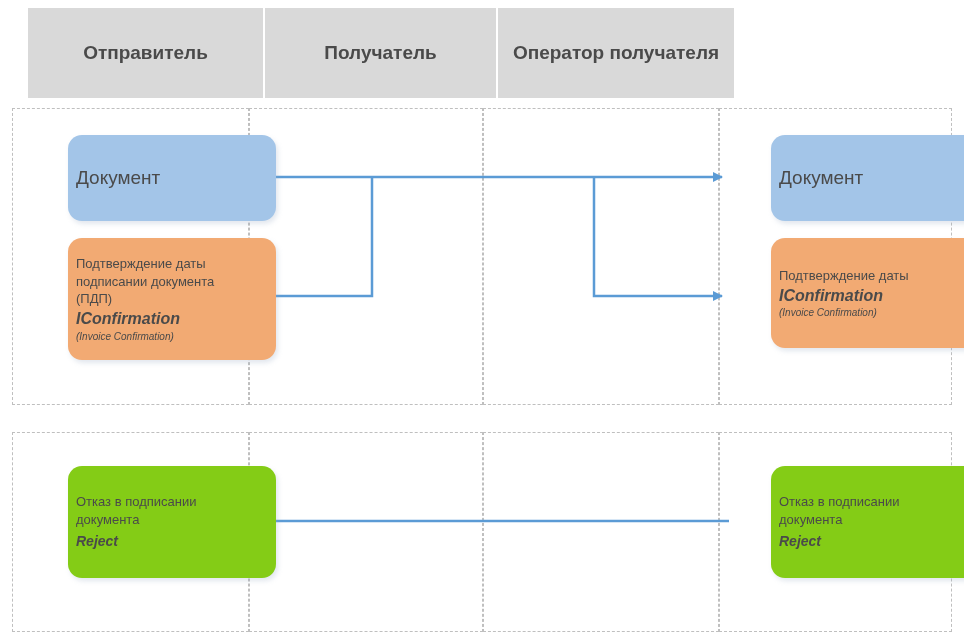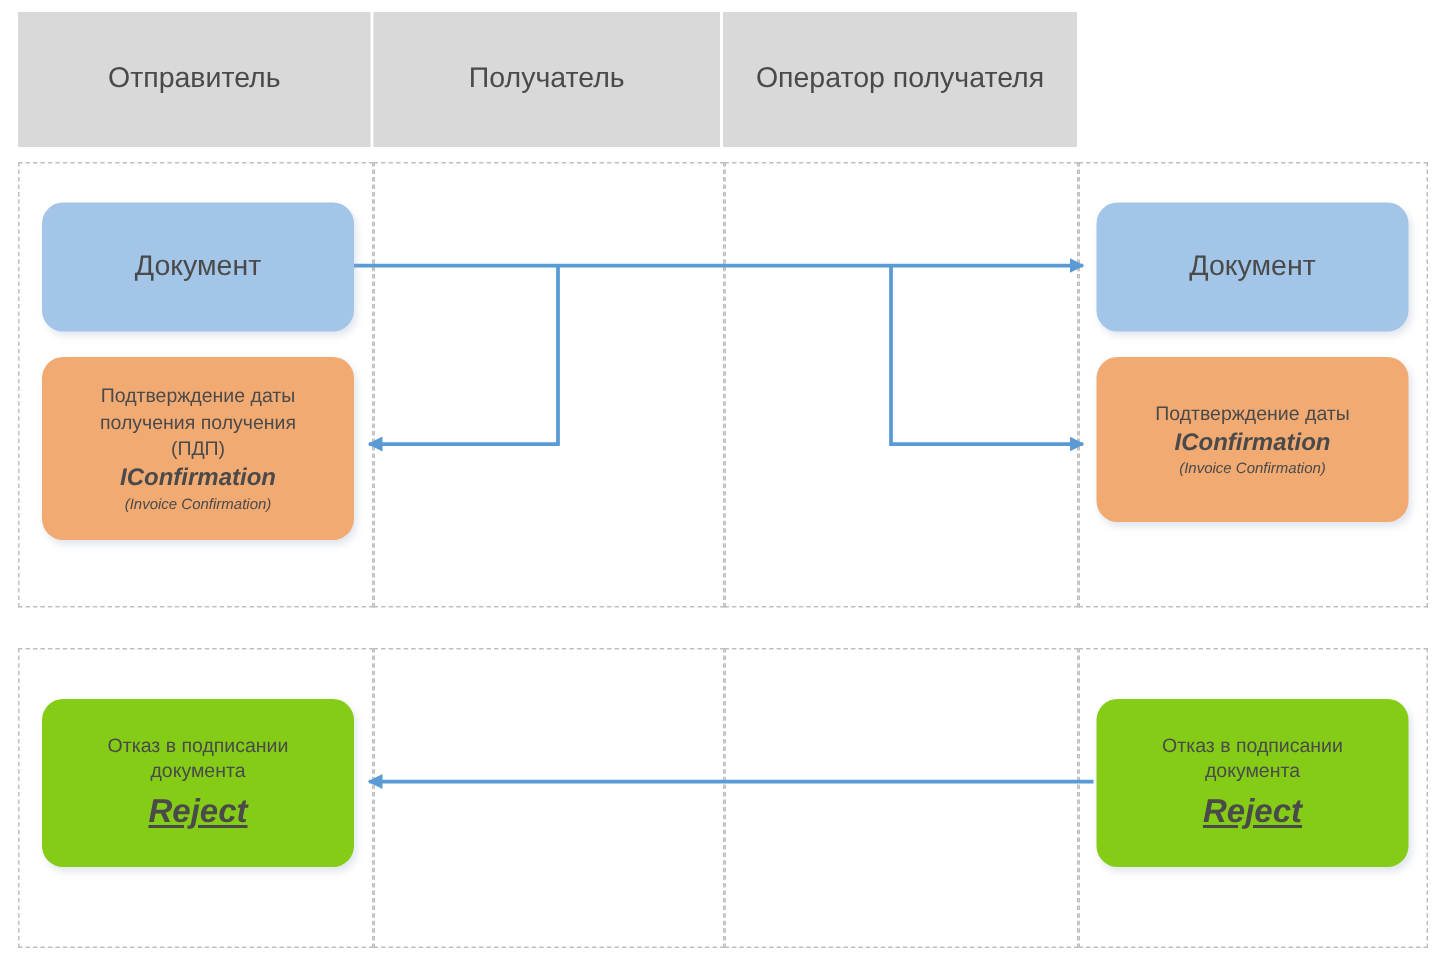--- a/index.html
+++ b/index.html
@@ -14,25 +14,26 @@
     position: relative;
     width: 964px;
     height: 642px;
     background: #ffffff;
     overflow: hidden;
   }
 
   
   .header-row {
     position: absolute;
-    left: 12px;
+    left: 28px;
     top: 8px;
     width: 812px;
     height: 90px;
     display: flex;
+    font-weight: bold;
   }
   .header-cell {
     background: #d9d9d9;
     color: #4a4a4a;
     font-size: 19px;
     line-height: 1.25;
     display: flex;
     align-items: center;
     justify-content: center;
     text-align: center;
@@ -62,26 +63,27 @@
   .lane-b3 { left: 483px; top: 432px; width: 236px; height: 200px; }
   .lane-b4 { left: 719px; top: 432px; width: 233px; height: 200px; }
 
   
   .node {
     position: absolute;
     border-radius: 14px;
     box-sizing: border-box;
     display: flex;
     flex-direction: column;
-    align-items: center;
+    align-items: flex-start;
     justify-content: center;
     text-align: center;
     color: #4a4a4a;
     box-shadow: 2px 3px 5px rgba(150,170,195,0.28);
     padding: 4px 8px;
+    margin-left: 40px;
   }
   .node-blue   { background: #a3c5e8; }
   .node-orange { background: #f2aa73; }
   .node-green  { background: #84cc16; }
 
   .node-blue .title {
     font-size: 19px;
     line-height: 1.2;
   }
   .node .line {
@@ -94,23 +96,22 @@
     font-style: italic;
     line-height: 1.35;
     margin-top: 1px;
   }
   .node .sub {
     font-size: 10px;
     font-style: italic;
     line-height: 1.3;
   }
   .node-green .code {
-    font-size: 22px;
+    font-size: 14px;
     margin-top: 4px;
-    text-decoration: underline;
   }
 
   
   .doc-left      { left: 28px;  top: 135px; width: 208px; height: 86px; }
   .doc-right     { left: 731px; top: 135px; width: 208px; height: 86px; }
   .conf-left     { left: 28px;  top: 238px; width: 208px; height: 122px; }
   .conf-right    { left: 731px; top: 238px; width: 208px; height: 110px; }
   .reject-left   { left: 28px;  top: 466px; width: 208px; height: 112px; }
   .reject-right  { left: 731px; top: 466px; width: 208px; height: 112px; }
 
@@ -170,21 +171,21 @@
   <div class="node node-blue doc-left">
     <div class="title">Документ</div>
   </div>
 
   <div class="node node-blue doc-right">
     <div class="title">Документ</div>
   </div>
 
   <div class="node node-orange conf-left">
     <div class="line">Подтверждение даты</div>
-    <div class="line">получения получения</div>
+    <div class="line">подписании документа</div>
     <div class="line">(ПДП)</div>
     <div class="code">IConfirmation</div>
     <div class="sub">(Invoice Confirmation)</div>
   </div>
 
   <div class="node node-orange conf-right">
     <div class="line">Подтверждение даты</div>
     <div class="code">IConfirmation</div>
     <div class="sub">(Invoice Confirmation)</div>
   </div>

